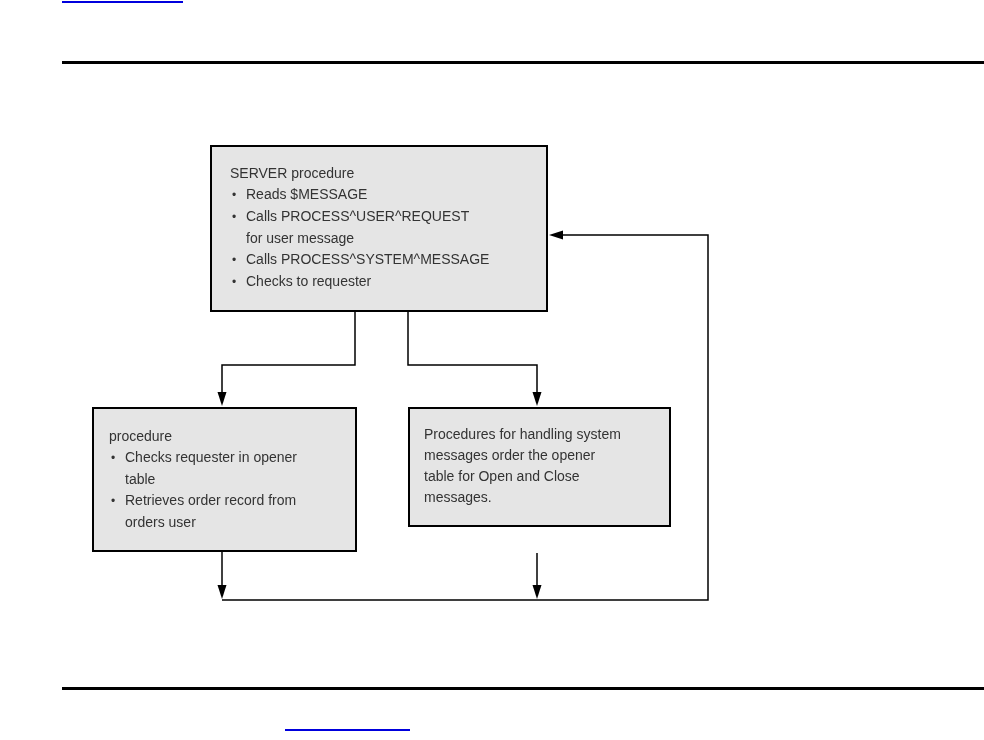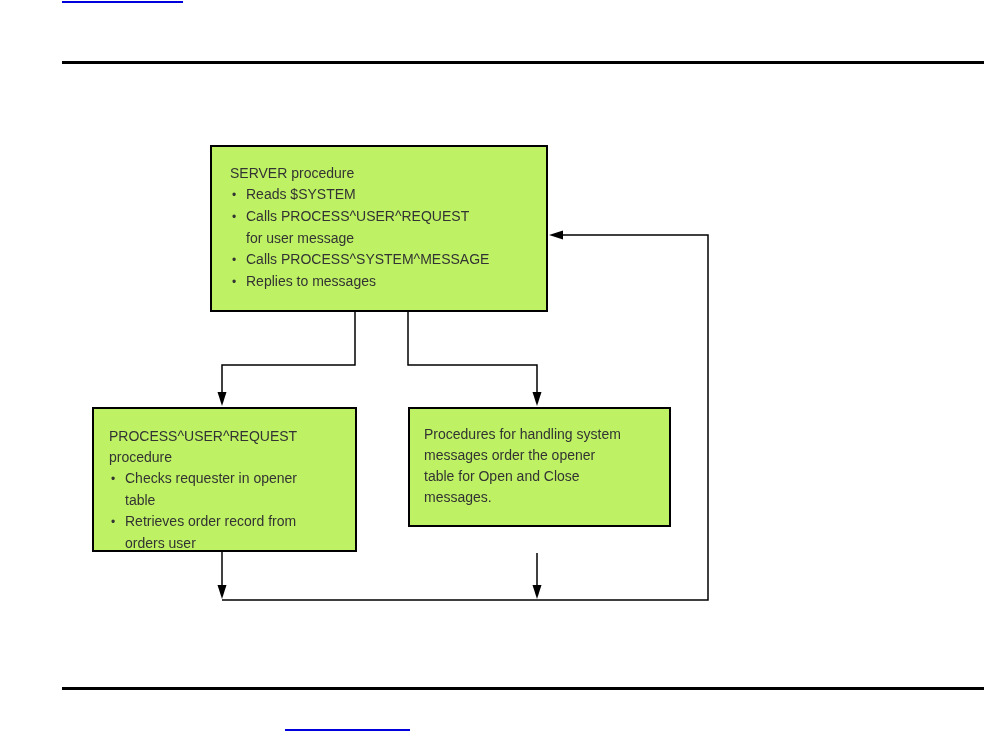--- a/index.html
+++ b/index.html
@@ -27,21 +27,21 @@
   }
   .connectors {
     position: absolute;
     left: 0;
     top: 0;
     pointer-events: none;
   }
   .box {
     position: absolute;
     box-sizing: border-box;
-    background: #bef264;
+    background: #e5e5e5;
     border: 2px solid #000000;
     color: #333333;
     font-size: 14px;
     line-height: 21px;
     white-space: nowrap;
   }
   .box .tline { }
   .bline .dot {
     display: inline-block;
     width: 16px;
@@ -79,38 +79,37 @@
       <polygon points="532.5,392 541.5,392 537,406"></polygon>
       <polygon points="217.5,585 226.5,585 222,599"></polygon>
       <polygon points="532.5,585 541.5,585 537,599"></polygon>
       <polygon points="563,230.5 563,239.5 549,235"></polygon>
     </g>
   </svg>
 
   <div id="server-box" class="box">
     <div class="tline">SERVER procedure</div>
     <div class="bline">
-      <span class="dot">•</span><span class="t">Reads $SYSTEM</span>
+      <span class="dot">•</span><span class="t">Reads $MESSAGE</span>
     </div>
     <div class="bline">
       <span class="dot">•</span><span class="t">Calls PROCESS^USER^REQUEST</span>
     </div>
     <div class="bline">
       <span class="dot"></span><span class="t">for user message</span>
     </div>
     <div class="bline">
       <span class="dot">•</span><span class="t">Calls PROCESS^SYSTEM^MESSAGE</span>
     </div>
     <div class="bline">
-      <span class="dot">•</span><span class="t">Replies to messages</span>
+      <span class="dot">•</span><span class="t">Checks to requester</span>
     </div>
   </div>
 
   <div id="user-box" class="box">
-    <div class="tline">PROCESS^USER^REQUEST</div>
     <div class="tline">procedure</div>
     <div class="bline">
       <span class="dot">•</span><span class="t">Checks requester in opener</span>
     </div>
     <div class="bline">
       <span class="dot"></span><span class="t">table</span>
     </div>
     <div class="bline">
       <span class="dot">•</span><span class="t">Retrieves order record from</span>
     </div>

